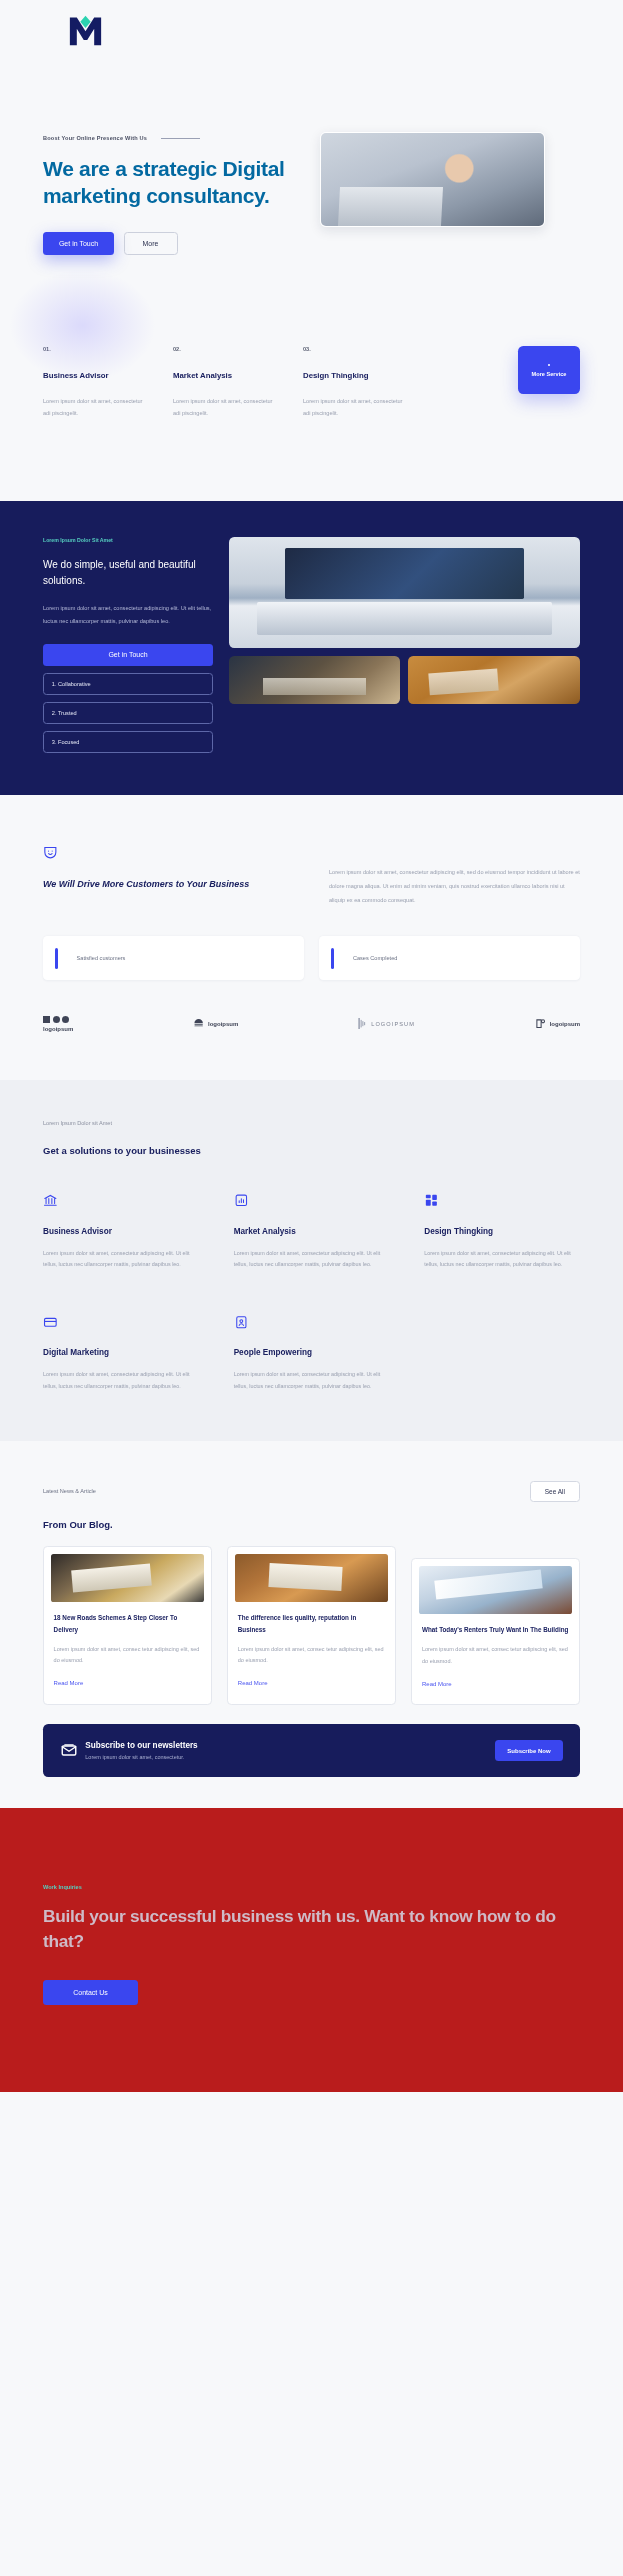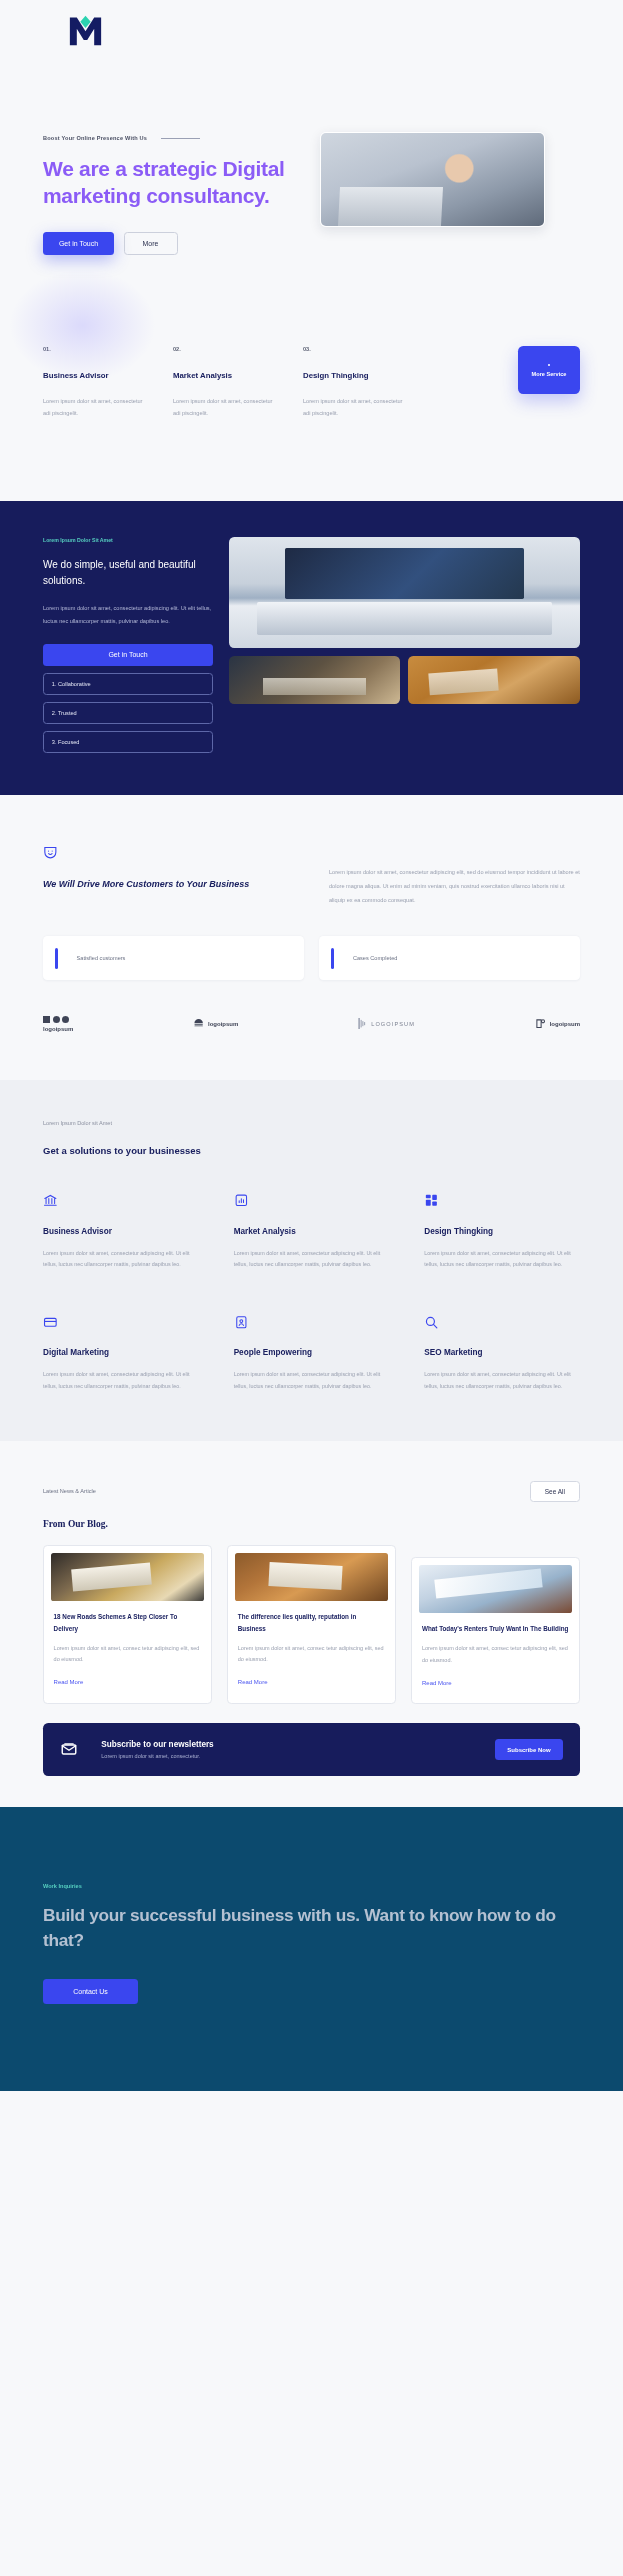--- a/index.html
+++ b/index.html
@@ -26,21 +26,21 @@
   .logo svg { display: block; }
 
   
   .hero { position: relative; padding: 69px 0 0 0; }
   .hero-inner { width: 537px; margin: 0 auto; display: flex; gap: 17.3px; }
   .hero-left { width: 260px; padding-top: 5.2px; }
   .hero-eyebrow-row { display: flex; align-items: center; gap: 8.7px; }
   .hero-rule { flex: 0 0 39px; height: 0.9px; background: #9aa0b4; margin-left: 5.2px; }
   .hero h1 {
     font-size: 21px; line-height: 1.3; font-weight: 800;
-    color: #8b5cf6; margin-top: 14px; letter-spacing: -0.3px;
+    color: #0369a1; margin-top: 14px; letter-spacing: -0.3px;
   }
   .hero-btns { display: flex; gap: 9.5px; margin-top: 22.5px; }
   .btn {
     font-size: 7px; border-radius: 3.5px; padding: 7px 0;
     text-align: center; cursor: pointer; border: none;
     font-family: inherit;
   }
   .btn-primary { background: #3a46ef; color: #fff; width: 71px; box-shadow: 0 5.2px 15.6px rgba(58,70,239,.35); }
   .btn-outline { background: transparent; color: #2b3150; width: 54px; border: 0.9px solid #ccd0dc; }
   .hero-glow {
@@ -159,48 +159,48 @@
 
   
   .blog { background: #f7f8fa; padding: 40px 0 31px; }
   .blog-head { display: flex; justify-content: space-between; align-items: center; }
   .blog-eyebrow { font-size: 5.6px; color: #6d7285; }
   .see-all {
     border: 0.9px solid #d4d8e2; background: #fff; border-radius: 3.5px;
     font-size: 6.5px; color: #2b3150; padding: 6px 14px; cursor: pointer;
     font-family: inherit;
   }
-  .blog h2 { font-size: 9.5px; font-weight: 800; color: #1b2160; margin-top: 17.3px; font-family: Liberation Serif, serif; }
+  .blog h2 { font-size: 9.5px; font-weight: 800; color: #1b2160; margin-top: 17.3px; }
   .blog-grid { display: flex; gap: 15.6px; margin-top: 15.6px; align-items: flex-start; }
   .bcard {
     flex: 1; background: #fff; border: 0.9px solid #e4e7ee; border-radius: 4.3px;
     padding: 7px; 
   }
   .bcard.offset { margin-top: 12px; }
   .bimg { width: 100%; height: 48px; border-radius: 2.6px; overflow: hidden; }
   .bcard h3 { font-size: 6.3px; line-height: 1.85; font-weight: 800; color: #1b2160; margin: 10.4px 2.6px 0; }
   .bcard p { font-size: 5.5px; line-height: 2.05; color: #9aa0b0; margin: 8.7px 2.6px 0; }
   .read { font-size: 6px; color: #4a55f0; margin: 14px 2.6px 10.4px; display: inline-block; cursor: pointer; }
 
   
   .news {
     width: 537px; margin: 19px auto 0; background: #171c5c; border-radius: 5.2px;
-    padding: 15.6px 17.3px; display: flex; align-items: center; gap: 23px;
+    padding: 15.6px 17.3px; display: flex; align-items: center; gap: 7px;
   }
   .news-icon { color: #fff; flex: 0 0 auto; }
   .news h3 { font-size: 8.2px; color: #fff; font-weight: 800; }
   .news p { font-size: 5.5px; color: #aab0d2; margin-top: 4.3px; }
   .news .btn-sub {
     margin-left: auto; background: #3a46ef; color: #fff; border: none;
     border-radius: 3.5px; font-size: 6px; padding: 7.8px 12px; cursor: pointer;
     font-family: inherit; font-weight: 600;
   }
 
   
-  .cta { padding: 76px 0 87px; background: #0c4a6e; }
+  .cta { padding: 76px 0 87px; background: #b91c1c; }
   .cta-eyebrow { font-size: 5.6px; color: #56cfc0; font-weight: 600; }
   .cta h2 {
     font-size: 17.3px; line-height: 1.45; font-weight: 800; margin-top: 14px;
     color: rgba(210,214,228,.85); letter-spacing: -0.3px;
   }
   .cta .btn-contact {
     margin-top: 26px; background: #3a46ef; color: #fff; border: none;
     border-radius: 3.5px; font-size: 7px; padding: 8.7px 0; width: 95px;
     cursor: pointer; font-family: inherit;
   }
@@ -419,30 +419,20 @@
             <svg width="14.7" height="14.7" viewBox="0 0 24 24" fill="none" stroke="#3a46ef" stroke-width="1.7" stroke-linejoin="round">
               <rect x="4.5" y="3" width="15" height="18" rx="2.2"></rect>
               <circle cx="12" cy="10" r="2.3"></circle>
                 <path d="M8.5 17c.8-2 2-2.8 3.5-2.8s2.7.8 3.5 2.8" stroke-linecap="round"></path>
             </svg>
           </div>
           <h3>People Empowering</h3>
           <p>Lorem ipsum dolor sit amet, consectetur adipiscing elit. Ut elit tellus, luctus nec ullamcorper mattis, pulvinar dapibus leo.</p>
         </div>
 
-        <div class="sol-card">
-          <div class="sicon">
-            <svg width="14.7" height="14.7" viewBox="0 0 24 24" fill="none" stroke="#3a46ef" stroke-width="1.9" stroke-linecap="round">
-              <circle cx="10.5" cy="10.5" r="6.5"></circle>
-                <path d="M15.4 15.4L21 21"></path>
-            </svg>
-          </div>
-          <h3>SEO Marketing</h3>
-          <p>Lorem ipsum dolor sit amet, consectetur adipiscing elit. Ut elit tellus, luctus nec ullamcorper mattis, pulvinar dapibus leo.</p>
-        </div>
 
       </div>
     </div>
   </section>
 
   <section class="blog">
     <div class="wrap">
       <div class="blog-head">
         <div class="blog-eyebrow">Latest News &amp; Article</div>
         <button class="see-all">See All</button>

